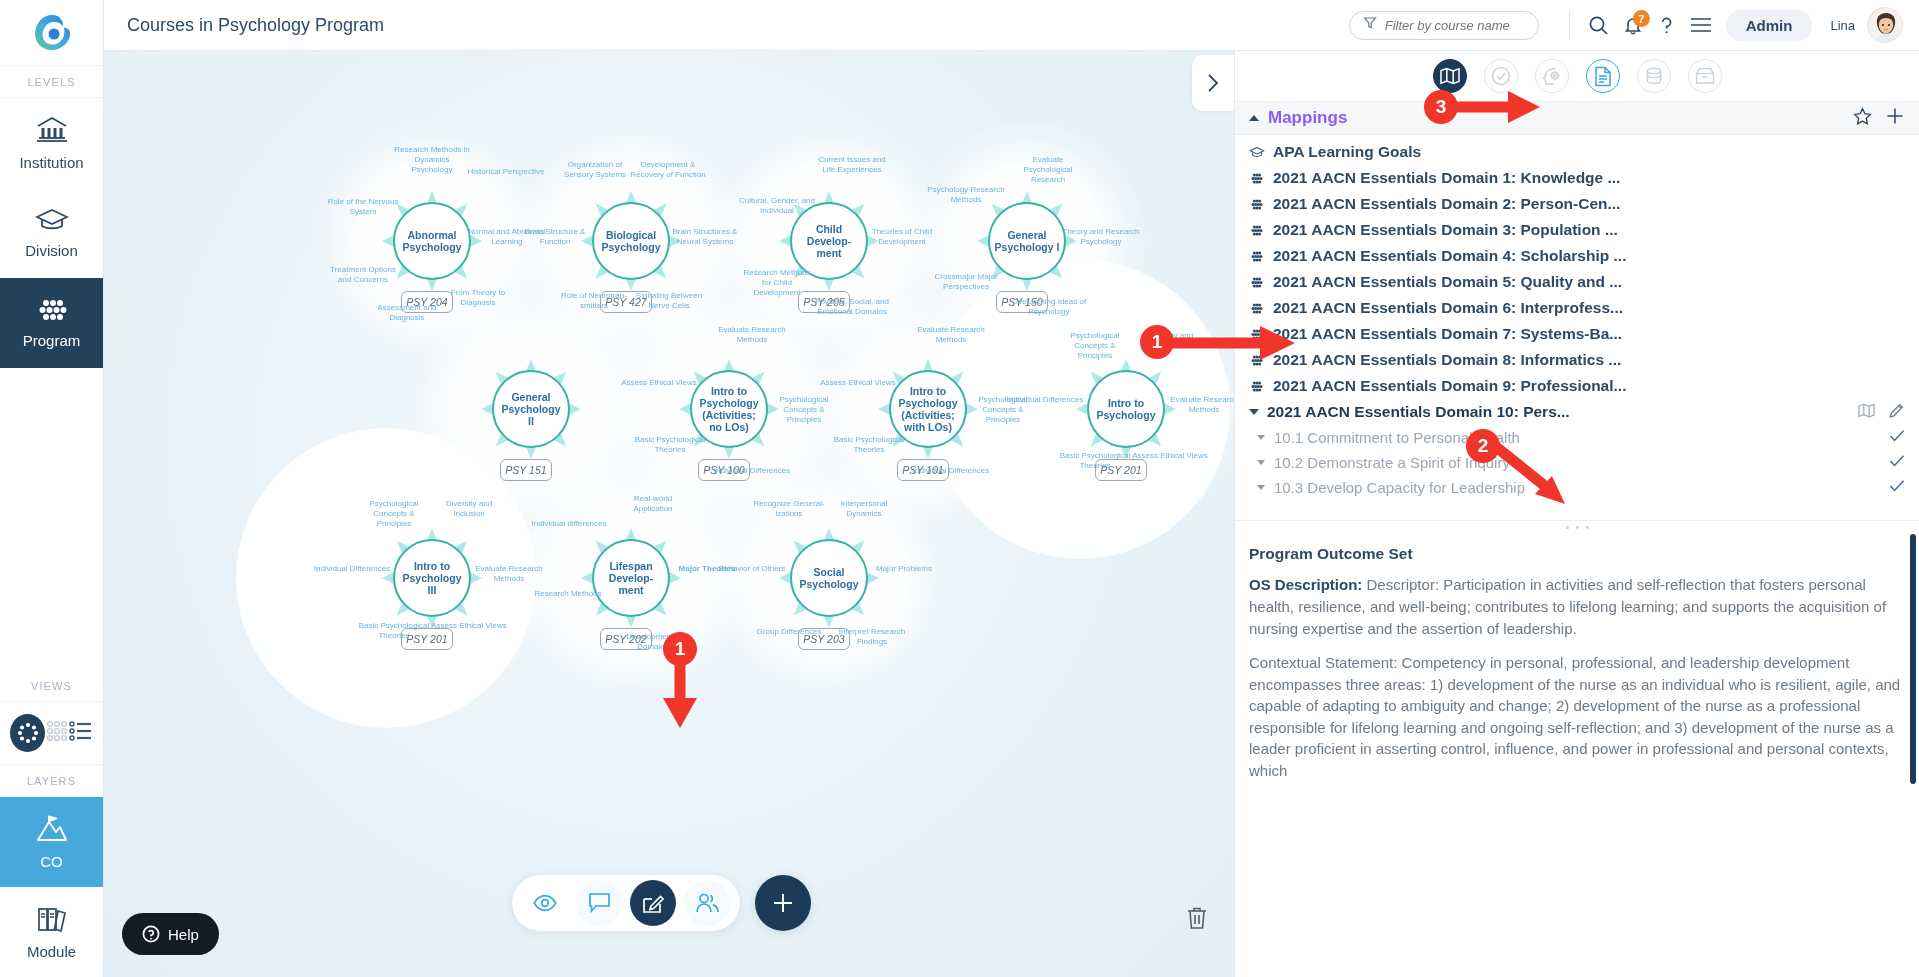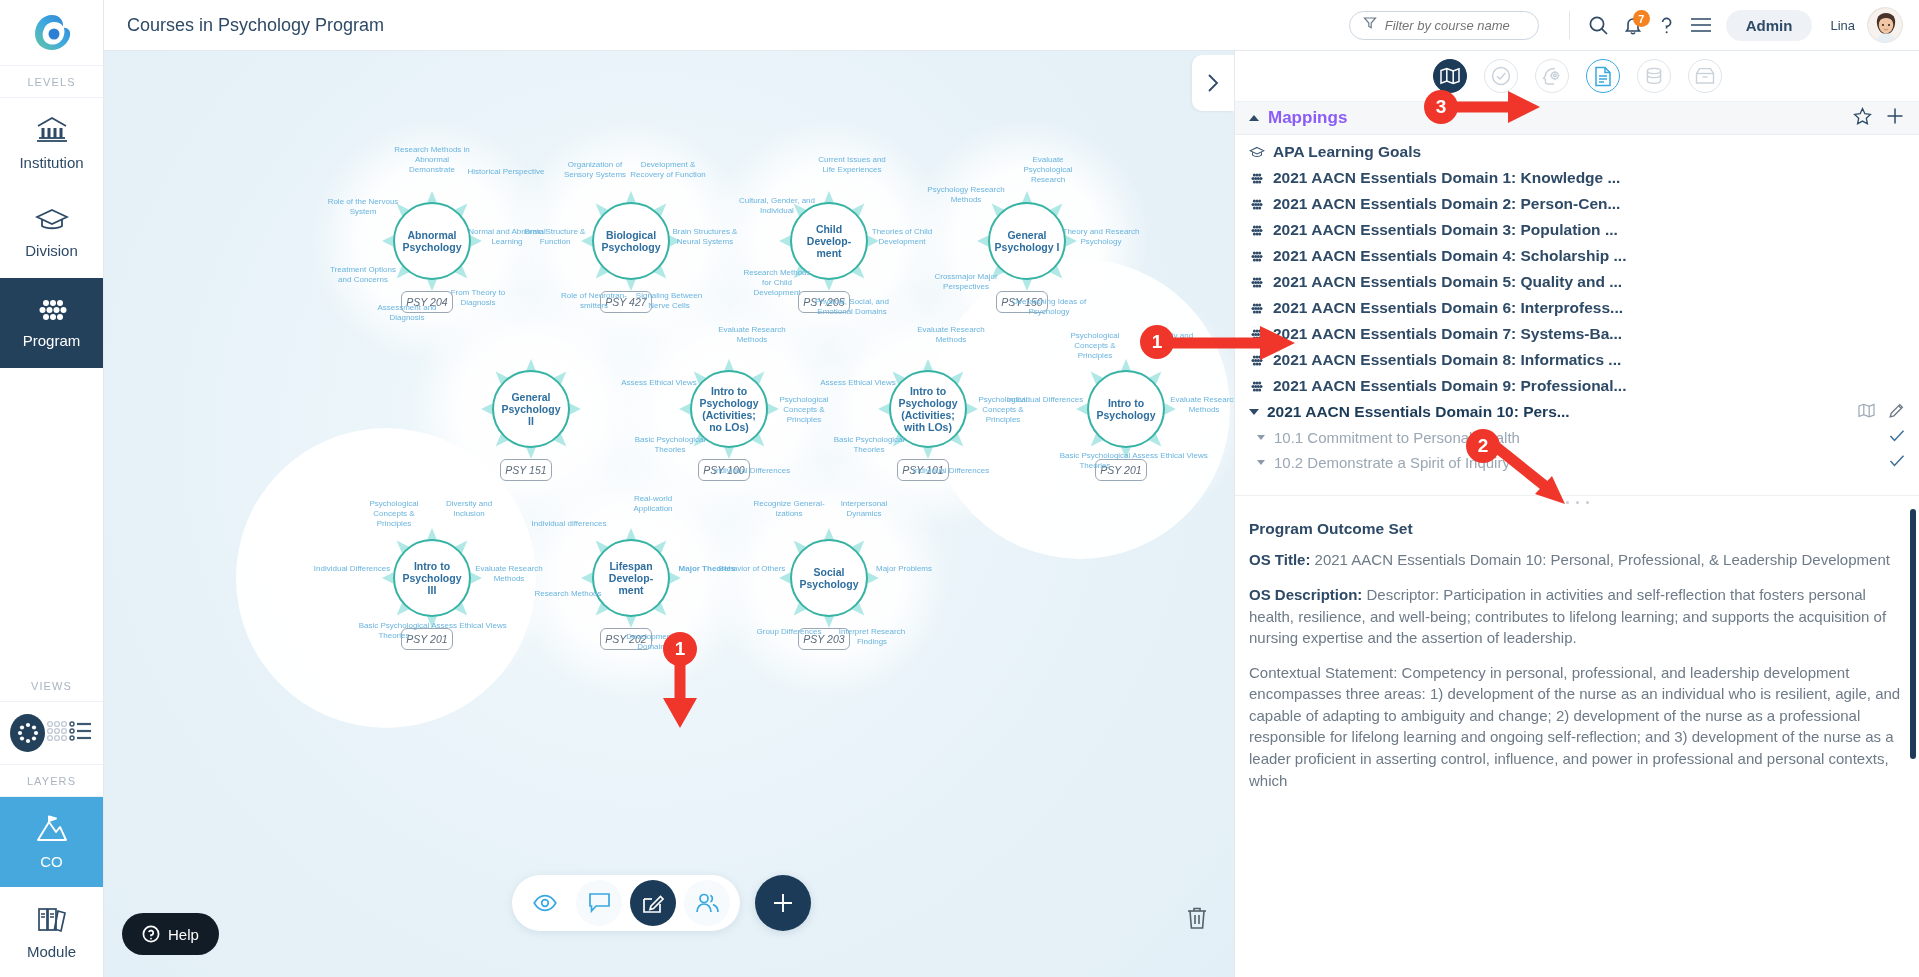--- a/index.html
+++ b/index.html
@@ -442,21 +442,21 @@
       </svg>
     </div>
   </div>
 
   <div class="canvas">
 
     <div class="big-halo" style="left:826px;top:208px;width:300px;height:300px;"></div>
     <div class="big-halo" style="left:132px;top:377px;width:300px;height:300px;"></div>
 
     <div id="course-nodes">
-        <div class="outcome-label" style="left: 328px; top: 94px;">Research Methods in Abnormal Demonstrate</div>
+        <div class="outcome-label" style="left: 328px; top: 94px;">Research Methods in Dynamics Psychology</div>
         <div class="outcome-label" style="left: 402px; top: 116px;">Historical Perspective</div>
         <div class="outcome-label" style="left: 259px; top: 146px;">Role of the Nervous System</div>
         <div class="outcome-label" style="left: 403px; top: 176px;">Normal and Abnormal Learning</div>
         <div class="outcome-label" style="left: 259px; top: 214px;">Treatment Options and Concerns</div>
         <div class="outcome-label" style="left: 374px; top: 237px;">From Theory to Diagnosis</div>
         <div class="outcome-label" style="left: 303px; top: 252px;">Assessment and Diagnosis</div>
         <div class="outcome-label" style="left: 491px; top: 109px;">Organization of Sensory Systems</div>
         <div class="outcome-label" style="left: 564px; top: 109px;">Development &amp; Recovery of Function</div>
         <div class="outcome-label" style="left: 451px; top: 176px;">Brain Structure &amp; Function</div>
         <div class="outcome-label" style="left: 601px; top: 176px;">Brain Structures &amp; Neural Systems</div>
@@ -923,35 +923,40 @@
               </svg></span>
           </div>
           <div class="sub-row">
             <span class="caret-down small"></span>
             <span>10.2 Demonstrate a Spirit of Inquiry</span>
             <span class="grow"></span>
             <span><svg width="16" height="14" viewBox="0 0 16 14" fill="none" stroke="#3d6e96" stroke-width="1.5">
                 <path d="M1.5 7 L5.5 11.5 L14.5 1.8"></path>
               </svg></span>
           </div>
+          <div class="sub-row">
+            <span class="caret-down small"></span>
+            <span>10.3 Develop Capacity for Leadership</span>
+            <span class="grow"></span>
+            <span><svg width="16" height="14" viewBox="0 0 16 14" fill="none" stroke="#3d6e96" stroke-width="1.5">
+                <path d="M1.5 7 L5.5 11.5 L14.5 1.8"></path>
+              </svg></span>
+          </div>
         </div>
 
       <div class="list-divider">
         <i></i>
         <i></i>
         <i></i>
       </div>
     </div>
 
 
     <div class="desc-body">
       <div class="lead">Program Outcome Set</div>
-      <p>
-        <b>OS Title:</b><span> 2021 AACN Essentials Domain 10: Personal, Professional, &amp; Leadership Development</span>
-      </p>
       <p>
         <b>OS Description:</b><span> Descriptor: Participation in activities and self-reflection that fosters personal health, resilience, and well-being; contributes to lifelong learning; and supports the acquisition of nursing expertise and the assertion of leadership.</span>
       </p>
       <p>Contextual Statement: Competency in personal, professional, and leadership development encompasses three areas: 1) development of the nurse as an individual who is resilient, agile, and capable of adapting to ambiguity and change; 2) development of the nurse as a professional responsible for lifelong learning and ongoing self-reflection; and 3) development of the nurse as a leader proficient in asserting control, influence, and power in professional and personal contexts, which</p>
       <div class="desc-fade"></div>
       <div class="desc-scrollbar">
           <i></i>
         </div>
     </div>
   </div>

